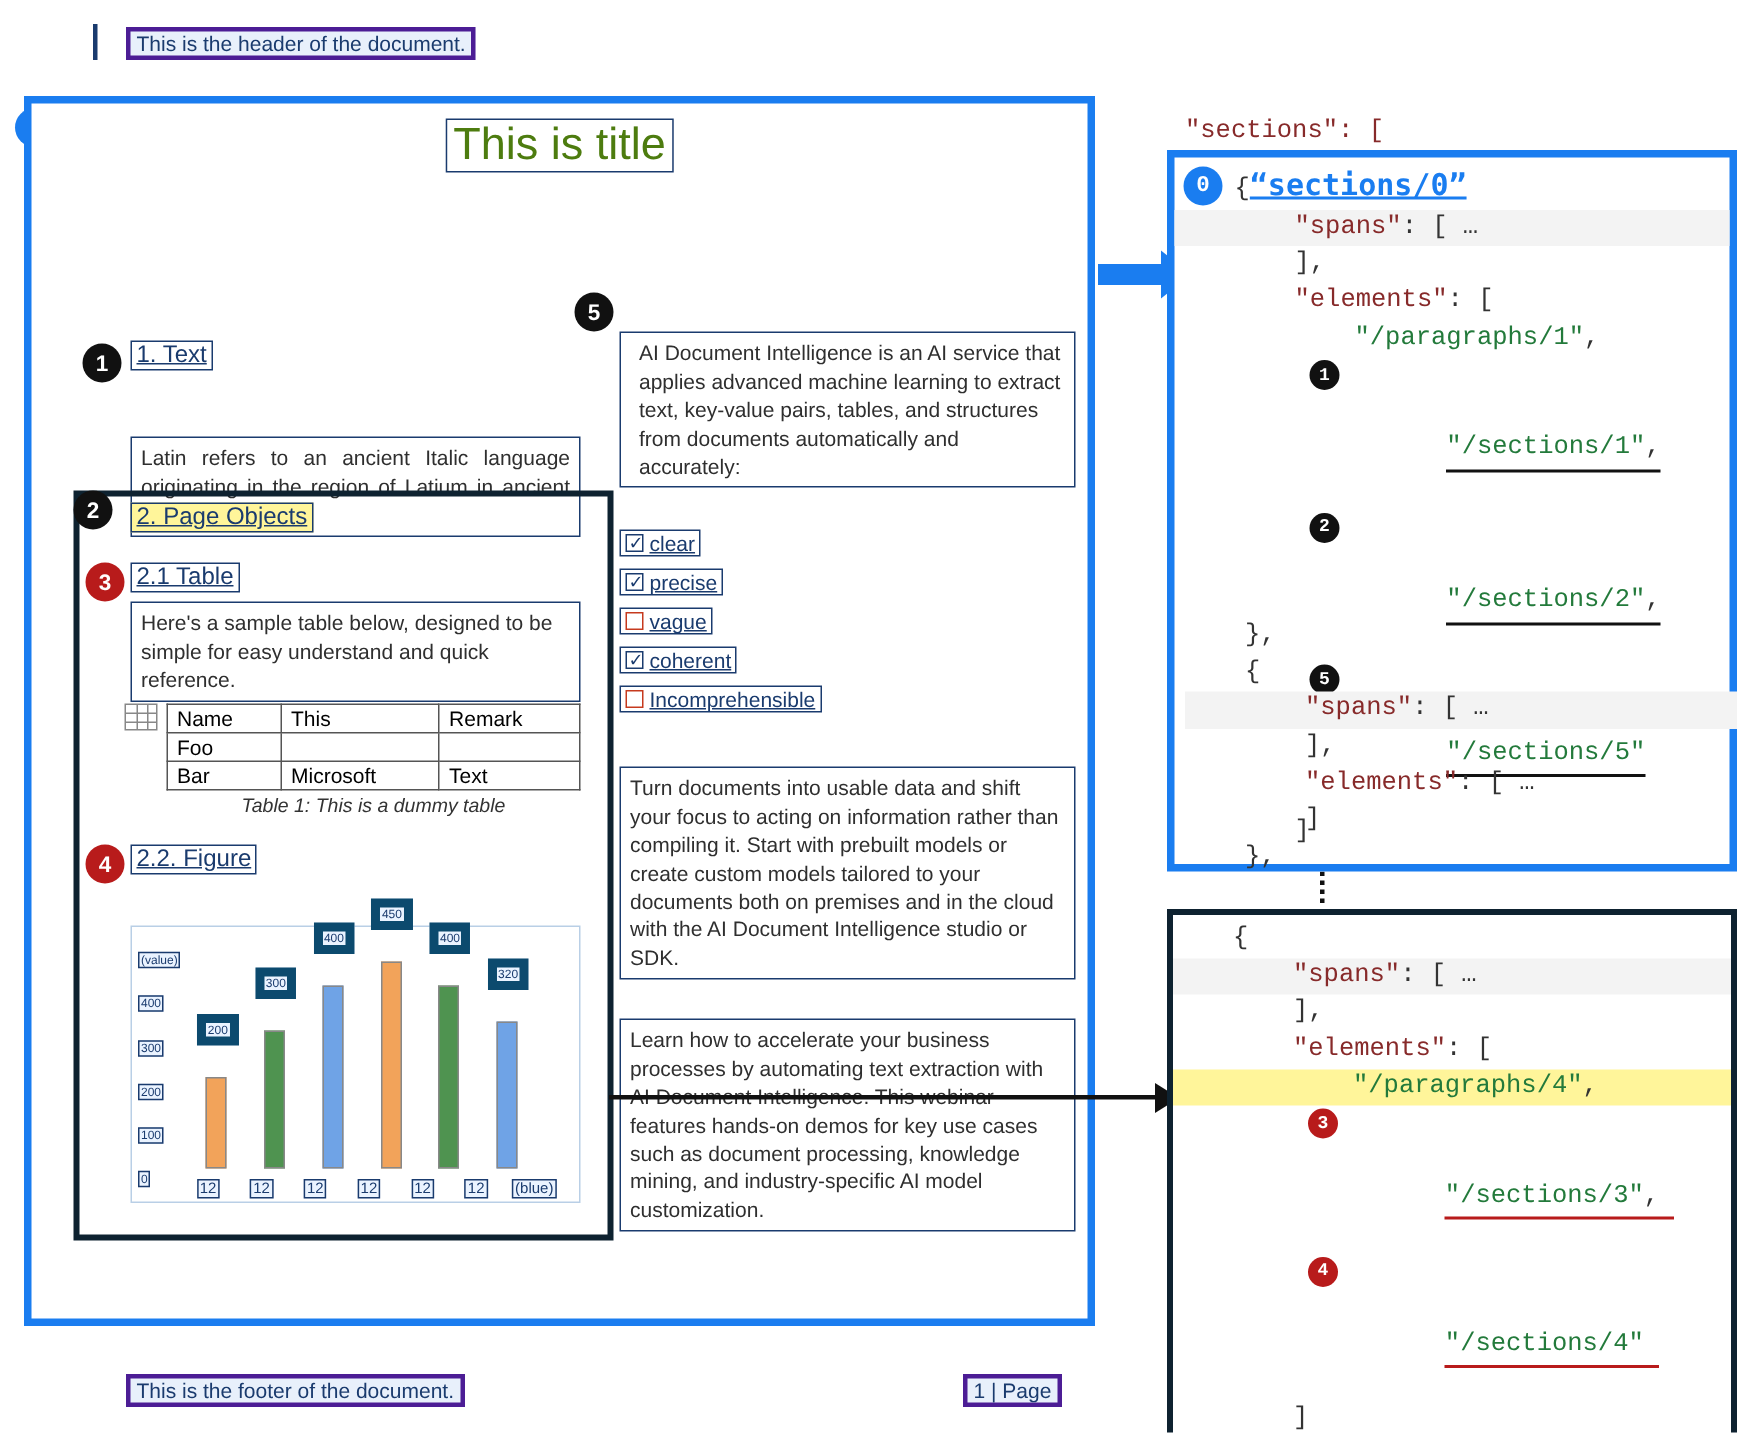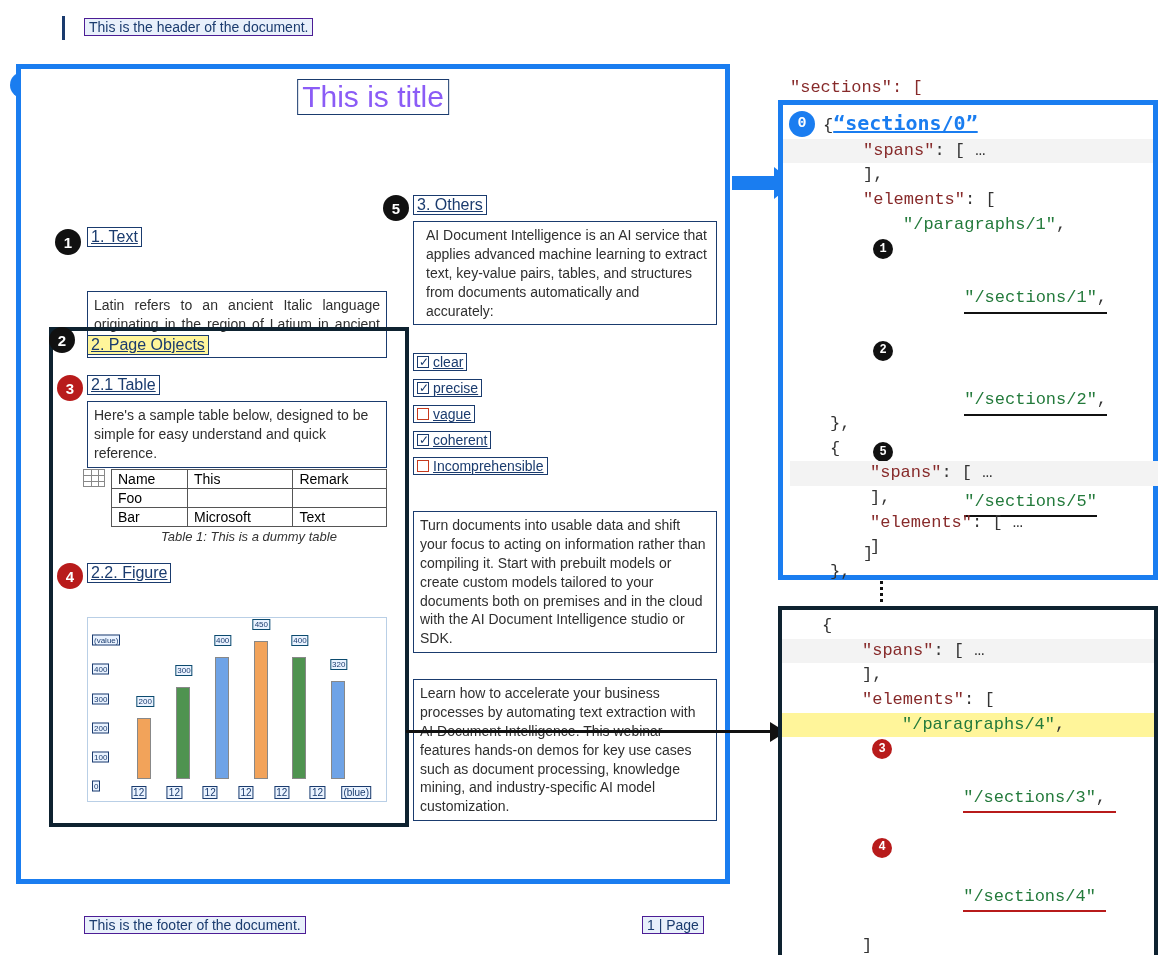--- a/index.html
+++ b/index.html
@@ -12,21 +12,21 @@
     width: 1171px;
     position: relative;
   }
   .canvas { position: relative; width: 1171px; height: 955px; }
 
   
   .hf-chip {
     position: absolute;
     font-size: 14px;
     color: #1a3b6e;
-    border: 1px solid #4c1d95;
+    border: 3px solid #4c1d95;
     background: #e8f0fb;
     padding: 0 4px;
     text-align: center;
   }
   .hf-bar {
     position: absolute;
     width: 3px; height: 24px;
     background: #1a3b6e;
   }
 
@@ -36,21 +36,21 @@
     left: 16px; top: 64px;
     width: 714px; height: 820px;
     border: 5px solid #1a7df0;
     background: #fff;
   }
   .doc-title {
     position: absolute;
     left: 50%; transform: translateX(-50%);
     top: 10px;
     font-size: 30px;
-    color: #8b5cf6;
+    color: #4d7c0f;
     border: 1px solid #1a3b6e;
     padding: 0 4px;
   }
   .sec-head {
     font-size: 16px;
     color: #1a3b6e;
     text-decoration: underline;
     border: 1px solid #1a3b6e;
     padding: 0 3px;
     display: inline-block;
@@ -130,21 +130,21 @@
     position: absolute; bottom: 2px; font-size: 10px; color: #1a3b6e;
     border: 1px solid #1a3b6e; padding: 0 1px; transform: translateX(-50%);
     background: #eaf3ff;
   }
   .chart .bar { position: absolute; bottom: 0; width: 14px; border: 1px solid #888; }
   .chart .bar.blue  { background: #6fa3e6; }
   .chart .bar.orange{ background: #f2a35a; }
   .chart .bar.green { background: #4f9350; }
   .chart .val {
     position: absolute; font-size: 8px; color: #1a3b6e;
-    border: 1px solid #0c4a6e; padding: 0 1px; background: #eaf3ff;
+    border: 6px solid #0c4a6e; padding: 0 1px; background: #eaf3ff;
     transform: translate(-50%, -100%);
   }
 
   
   .chk-item {
     display: inline-block;
     border: 1px solid #1a3b6e;
     padding: 0 3px;
     margin: 4px 0;
     font-size: 14px;
@@ -325,23 +325,20 @@
       <div class="xtick" style="left:17%;">12</div>
       <div class="xtick" style="left:29%;">12</div>
       <div class="xtick" style="left:41%;">12</div>
       <div class="xtick" style="left:53%;">12</div>
       <div class="xtick" style="left:65%;">12</div>
       <div class="xtick" style="left:77%;">12</div>
       <div class="xtick" style="left:90%;">(blue)</div>
     </div>
 
     <div class="badge black" style="left:362px; top:126px;">5</div>
-    <div class="colR" style="top:126px;">
-      <span class="sec-head">3. Others</span>
-    </div>
     <div class="colR para-box" style="top:152px;padding-left:12px;">AI Document Intelligence is an AI service that applies advanced machine learning to extract text, key-value pairs, tables, and structures from documents automatically and accurately:</div>
 
     <div class="colR" style="top:280px;">
       <div class="chk-item"><span class="box"><span class="tick">✓</span></span><span class="label">clear</span></div><br>
       <div class="chk-item"><span class="box"><span class="tick">✓</span></span><span class="label">precise</span></div><br>
       <div class="chk-item"><span class="box red"></span><span class="label">vague</span></div><br>
       <div class="chk-item"><span class="box"><span class="tick">✓</span></span><span class="label">coherent</span></div><br>
       <div class="chk-item"><span class="box red"></span><span class="label">Incomprehensible</span></div>
     </div>
 

